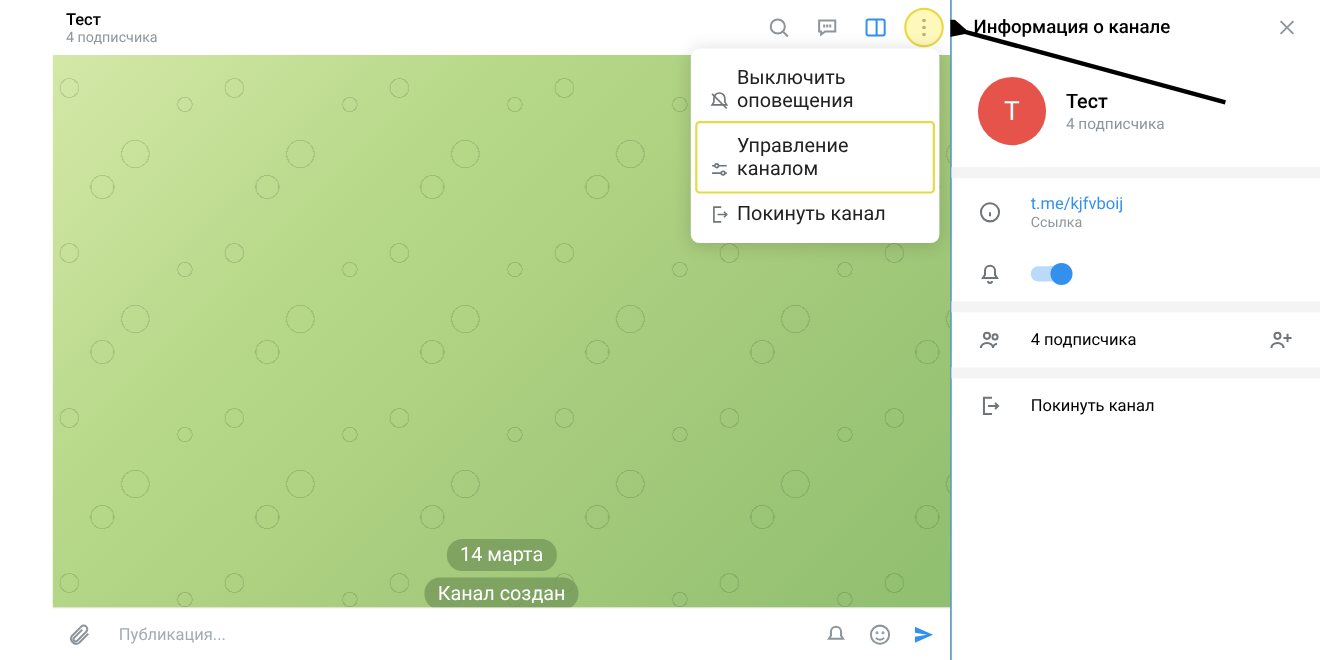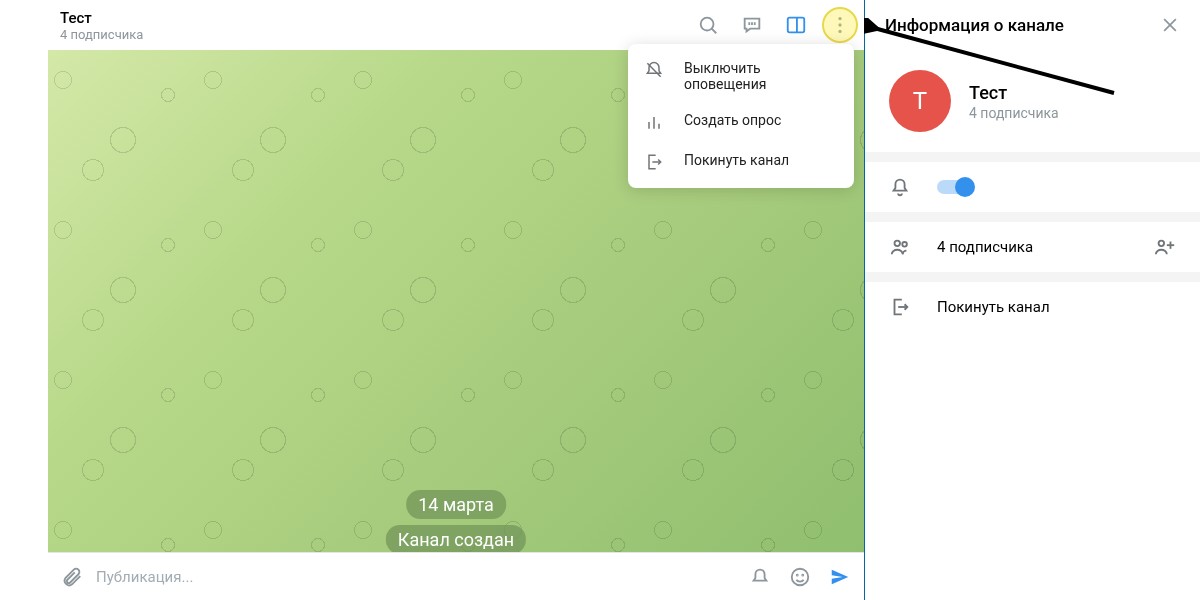--- a/index.html
+++ b/index.html
@@ -12,27 +12,27 @@
 .header-icons { display: flex; gap: 20px; align-items: center; }
 .icon-btn { width: 24px; height: 24px; display: flex; align-items: center; justify-content: center; cursor: pointer; color: #8d969c; }
 .icon-btn svg { width: 22px; height: 22px; }
 .icon-btn.active { color: #3390ec; }
 .more-highlight { position: absolute; right: 6px; top: 7px; width: 36px; height: 36px; border-radius: 50%; background: rgba(255,235,59,0.35); border: 2px solid #e8d94a; }
 .chat-bg { flex: 1; position: relative; background: linear-gradient(135deg, #d4e8a8 0%, #b8d98a 30%, #a8cc7d 60%, #8fbf6f 100%); overflow: hidden; }
 .chat-bg::before { content: ""; position: absolute; inset: 0; opacity: 0.12; background-image: radial-gradient(circle at 10% 20%, transparent 8px, #000 8px, #000 9px, transparent 9px), radial-gradient(circle at 50% 60%, transparent 12px, #000 12px, #000 13px, transparent 13px), radial-gradient(circle at 80% 30%, transparent 6px, #000 6px, #000 7px, transparent 7px), radial-gradient(circle at 30% 80%, transparent 10px, #000 10px, #000 11px, transparent 11px); background-size: 150px 150px; }
 .date-badge, .system-badge { position: absolute; left: 50%; transform: translateX(-50%); padding: 4px 12px; border-radius: 14px; font-size: 18px; color: #fff; }
 .date-badge { top: 440px; background: rgba(115,150,90,0.75); }
 .system-badge { top: 475px; background: rgba(115,150,90,0.75); }
-.input-bar { height: 48px; display: flex; align-items: center; padding: 7px 12px; gap: 12px; border-top: 1px solid #e5e5e5; }
+.input-bar { height: 48px; display: flex; align-items: center; padding: 7px 12px; gap: 24px; border-top: 1px solid #e5e5e5; }
 .input-placeholder { flex: 1; color: #a2acb4; font-size: 15px; }
 .input-icons { display: flex; gap: 16px; align-items: center; }
 .send-icon { color: #3390ec; }
 
 .dropdown { position: absolute; right: 10px; top: 44px; width: 226px; background: #fff; border-radius: 8px; box-shadow: 0 2px 16px rgba(0,0,0,0.15); padding: 6px 0; z-index: 10; }
-.dropdown-item { display: flex; align-items: flex-start; gap: 20px; padding: 10px 16px; font-size: 14px; color: #222; cursor: pointer; position: relative; }
+.dropdown-item { display: flex; align-items: flex-end; gap: 6px; padding: 10px 16px; font-size: 18px; color: #222; cursor: pointer; position: relative; }
 .dropdown-item .di-icon { width: 20px; height: 20px; display: flex; align-items: center; justify-content: center; color: #707579; }
 .dropdown-item .di-icon svg { width: 20px; height: 20px; }
 .dropdown-item.highlighted::after { content: ""; position: absolute; left: 4px; right: 4px; top: -2px; bottom: -2px; border: 2px solid #e8d94a; border-radius: 4px; pointer-events: none; }
 
 .side-panel { position: absolute; right: 0; top: 0; width: 336px; height: 600px; border-left: 1px solid #0369a1; background: #fff; display: flex; flex-direction: column; }
 .panel-header { height: 50px; display: flex; align-items: center; justify-content: space-between; padding: 0 20px; }
 .panel-header-title { font-size: 17px; font-weight: 500; }
 .close-btn { color: #8d969c; cursor: pointer; width: 20px; height: 20px; }
 .profile-row { display: flex; align-items: center; gap: 18px; padding: 20px 24px; }
 .avatar { width: 62px; height: 62px; border-radius: 50%; background: #e5534b; display: flex; align-items: center; justify-content: center; color: #fff; font-size: 24px; font-weight: 400; }
@@ -95,29 +95,30 @@
     <div class="dropdown">
       <div class="dropdown-item">
         <span class="di-icon">
             <svg viewBox="0 0 24 24" fill="none" stroke="currentColor" stroke-width="1.8">
               <path d="M12 3a6 6 0 0 0-6 6v4l-2 3h16l-2-3V9a6 6 0 0 0-6-6z"></path>
               <line x1="4" y1="4" x2="20" y2="20"></line>
             </svg>
           </span>
         <span>Выключить оповещения</span>
       </div>
-      <div class="dropdown-item">
+      <div class="dropdown-item highlighted">
         <span class="di-icon">
             <svg viewBox="0 0 24 24" fill="none" stroke="currentColor" stroke-width="1.8">
-              <line x1="6" y1="20" x2="6" y2="12"></line>
-              <line x1="12" y1="20" x2="12" y2="6"></line>
-              <line x1="18" y1="20" x2="18" y2="14"></line>
+              <line x1="4" y1="8" x2="20" y2="8"></line>
+              <line x1="4" y1="16" x2="20" y2="16"></line>
+              <circle cx="9" cy="8" r="2" fill="#fff"></circle>
+              <circle cx="16" cy="16" r="2" fill="#fff"></circle>
             </svg>
           </span>
-        <span>Создать опрос</span>
+        <span>Управление каналом</span>
       </div>
       <div class="dropdown-item">
         <span class="di-icon">
             <svg viewBox="0 0 24 24" fill="none" stroke="currentColor" stroke-width="1.8">
               <path d="M14 4h-8v16h8"></path>
               <path d="M10 12h10"></path>
               <path d="M17 9l3 3-3 3"></path>
             </svg>
           </span>
         <span>Покинуть канал</span>
@@ -172,20 +173,33 @@
   </div>
   <div class="profile-row">
     <div class="avatar">Т</div>
     <div>
       <div class="profile-name">Тест</div>
       <div class="profile-sub">4 подписчика</div>
     </div>
   </div>
   <div class="divider-thick"></div>
 
+  <div class="info-row">
+    <div class="info-icon">
+      <svg viewBox="0 0 24 24" fill="none" stroke="currentColor" stroke-width="2">
+          <circle cx="12" cy="12" r="9"></circle>
+          <line x1="12" y1="8" x2="12" y2="8"></line>
+          <line x1="12" y1="12" x2="12" y2="16"></line>
+        </svg>
+    </div>
+    <div class="info-content">
+      <div class="info-main link">t.me/kjfvboij</div>
+      <div class="info-sub">Ссылка</div>
+    </div>
+  </div>
 
   <div class="info-row">
     <div class="info-icon">
       <svg viewBox="0 0 24 24" fill="none" stroke="currentColor" stroke-width="2">
           <path d="M12 4a5 5 0 0 0-5 5v4l-2 3h14l-2-3V9a5 5 0 0 0-5-5z"></path>
           <path d="M10 19a2 2 0 0 0 4 0"></path>
         </svg>
     </div>
     <div class="toggle"></div>
   </div>

